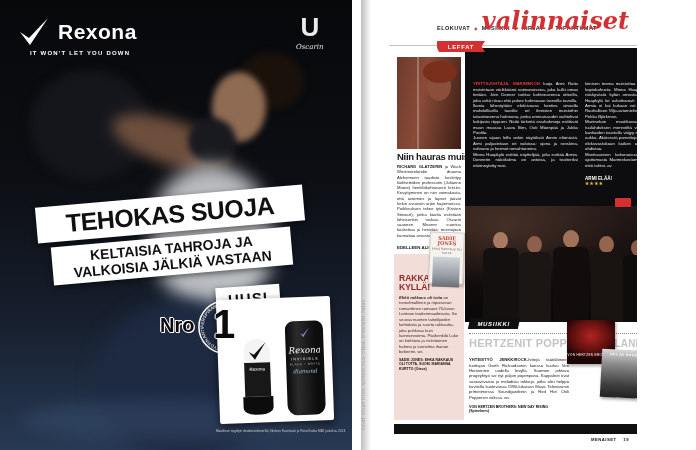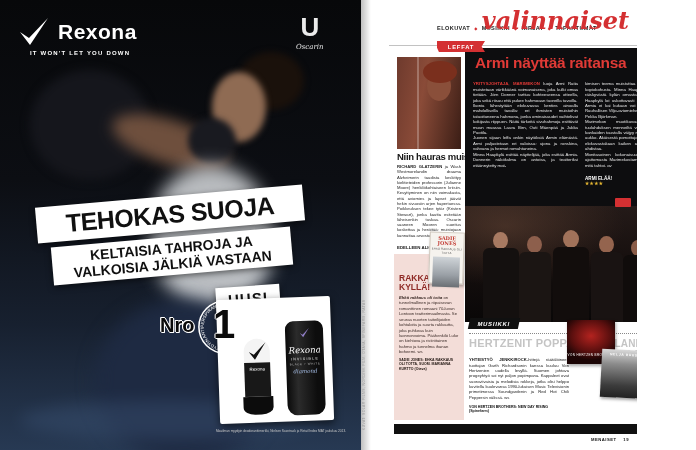--- a/index.html
+++ b/index.html
@@ -1,20 +1,20 @@
 <!DOCTYPE html>
 <html><head>
 <meta charset="utf-8">
 <style>
   html,body{margin:0;padding:0;background:#555;}
   #spread{position:relative;width:696px;height:450px;overflow:hidden;background:#fff;
     font-family:"Liberation Sans",sans-serif;}
   .abs{position:absolute;}
   
-  #ad{left:0;top:0;width:352px;height:450px;background:linear-gradient(180deg,#07080a 0%,#0c0e13 40%,#17202f 72%,#273953 100%);overflow:hidden;padding-left:40px;}
+  #ad{left:0;top:0;width:352px;height:450px;background:linear-gradient(180deg,#07080a 0%,#0c0e13 40%,#17202f 72%,#273953 100%);overflow:hidden;}
   .blob{position:absolute;border-radius:50%;}
   #ad .logo-row{left:14px;top:12px;display:flex;align-items:center;gap:4px;}
   .rex-word{color:#fff;font-size:21px;font-weight:bold;letter-spacing:.5px;}
   .rex-tag{left:30px;top:50px;color:#fff;font-size:6px;font-weight:bold;letter-spacing:1.2px;}
   .uni{left:296px;top:12px;text-align:center;color:#fff;}
   .uni-u{font-size:26px;font-weight:bold;opacity:.92;letter-spacing:0;}
   .uni-w{font-family:"DejaVu Serif",serif;font-style:italic;font-size:7px;opacity:.9;}
   .banner{background:#fff;color:#101010;display:flex;align-items:center;justify-content:center;
     box-shadow:0 2px 6px rgba(0,0,0,.55);}
   #banner1{left:36px;top:196px;width:268px;height:36px;transform:rotate(-5deg);font-size:25px;font-weight:800;letter-spacing:-.5px;}
@@ -199,21 +199,20 @@
       </div>
       <div id="pink-src">SADIE JONES: EHKÄ RAKKAUS OLI TOTTA, SUOM. MARIANNA KURTTO (Otava)</div>
     </div>
     <div id="book-cover" class="abs">
       <div class="ba">SADIE JONES</div>
       <div class="bt">EHKÄ RAKKAUS OLI TOTTA</div>
       <div class="bimg"></div>
     </div>
 
     <div id="armi-block" class="abs">
-      <div id="armi-title" class="abs">Armi näyttää raitansa</div>
       <div id="armi-cols" class="abs">
         <div class="acol">
           <span class="lead-red">YRITYSJOHTAJA, MARIMEKON</span><span> luoja Armi Ratia muistetaan värikkäänä voimanaisena, joka kulki omaa tietään. Jörn Donner tarttuu kohteeseensa otteella, joka sekä riisuu että pukee hahmoaan tuoreilla tavoilla.
 Ikonia lähestytään elokuvassa kenties ainoalla mahdollisella tavalla: eri ihmisten muistoihin tatuoituneena hahmona, jonka ominaisuudet vaihtelivat kokijasta riippuen. Näitä tärkeitä sivuhahmoja esittävät muun muassa Laura Birn, Outi Mäenpää ja Jukka Puotila.
 Juonen sijaan leffa onkin näytöksiä Armin elämästä. Armi paljastetaan eri valoissa: ujona ja ronskina, vahvana ja hermot romahtaneina.
 Minna Haapkylä esittää näyttelijää, joka esittää Armia. Donnerin näkökulma on antoisa, ja teatteriksi etäännytetty mat-</span>
         </div>
         <div class="acol">
           <span>kimisen teema muistuttaa Marimekkoa kohdanneesta kopiokohusta. Minna Haapkylän omistautunut versio räiskyvästä kylän omasta ei kuitenkaan ole kopio. Haapkylä loi uskottavasti omansa, ja sisäisesti aitoa Armia ei kai kukaan voi täysin jäljitellä – onneksi. Rauhallisen Viljo-aviomiehen roolissa hienoilee Hannu-Pekka Björkman.
 Marimekon muotikuvaukset tuovat ihanan tuulahduksen menneiltä vuosikymmeniltä. Kirkkaiden kankaiden taustalla väijyy mustana imevä alkoholismin aukko. Äkäisestä pomottajasta ei ole helppo pitää, eikä elokuvastakaan kaiken aikaa. Runsaus voi myös ahdistaa.

